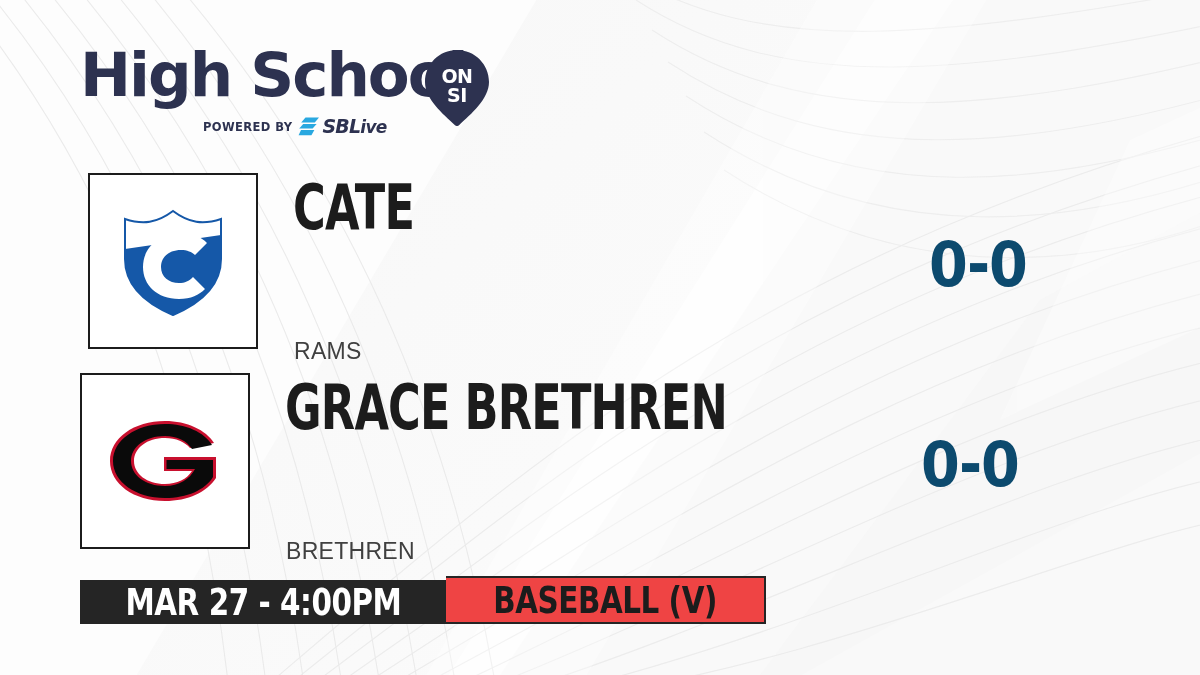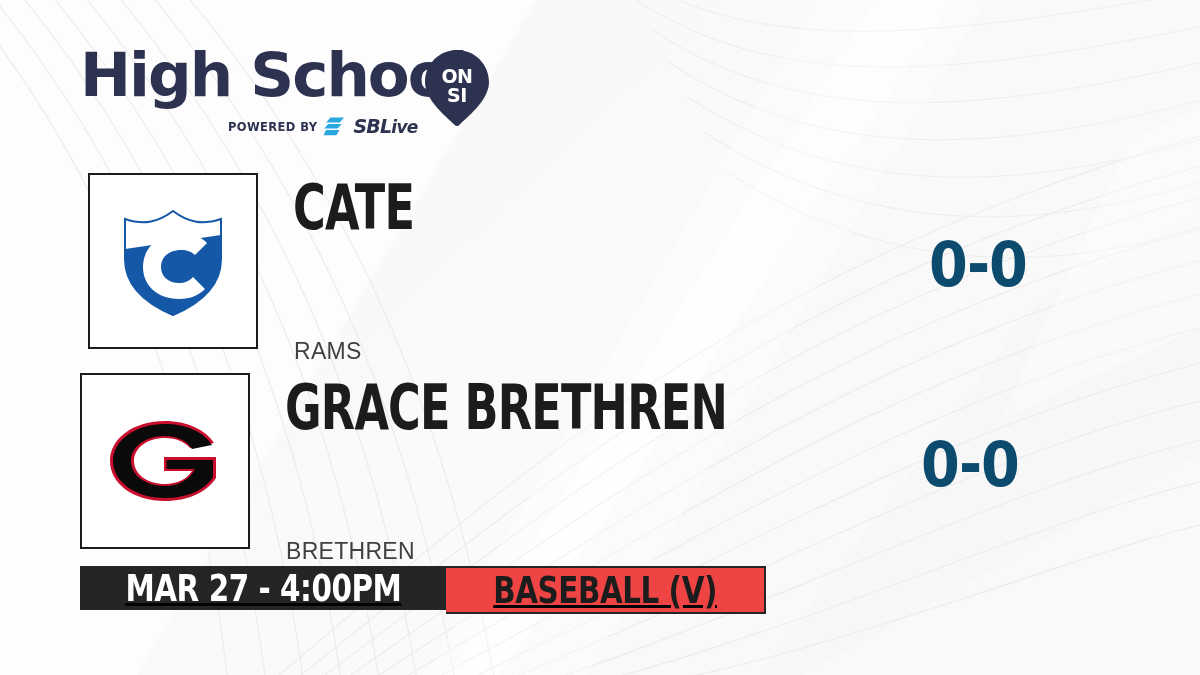--- a/index.html
+++ b/index.html
@@ -34,23 +34,22 @@
   #brand-powered {
     position:absolute; left:123px; top:79px;
     display:flex; align-items:center; gap:6px;
     white-space:nowrap;
   }
   #powered-by-label {
     font-family:"DejaVu Sans", sans-serif;
     font-weight:bold; font-size:11.5px;
     letter-spacing:0.4px;
     color:#2d3250;
-    margin-left:25px;
-  }
-  #sblive-lockup { display:flex; align-items:flex-start; gap:8px; }
+  }
+  #sblive-lockup { display:flex; align-items:flex-start; gap:2px; }
   #sblive-mark { width:22px; height:19px; display:block; }
   #sblive-word {
     font-family:"DejaVu Sans", sans-serif;
     font-weight:bold; font-style:italic;
     font-size:19px; letter-spacing:-0.8px;
     color:#2d3250; line-height:1;
   }
   #sblive-word .lower { font-size:17px; }
 
   
@@ -100,21 +99,21 @@
     color:#0c4a6e;
     line-height:1;
     white-space:nowrap;
   }
   #team-record-0 { top:61px; }
   #team-record-1 { top:61px; }
 
   
   #info-bar {
     position:absolute; left:80px; top:566px;
-    height:58px; display:flex; align-items:flex-start;text-decoration:underline;
+    height:58px; display:flex; align-items:flex-end;
   }
   #info-date-block {
     width:366px;
     background:#252525;
     display:flex; align-items:center; justify-content:center;
   }
   #info-date-text {
     font-family:"DejaVu Sans Condensed","DejaVu Sans", sans-serif;
     font-weight:bold;
     font-size:38px;

